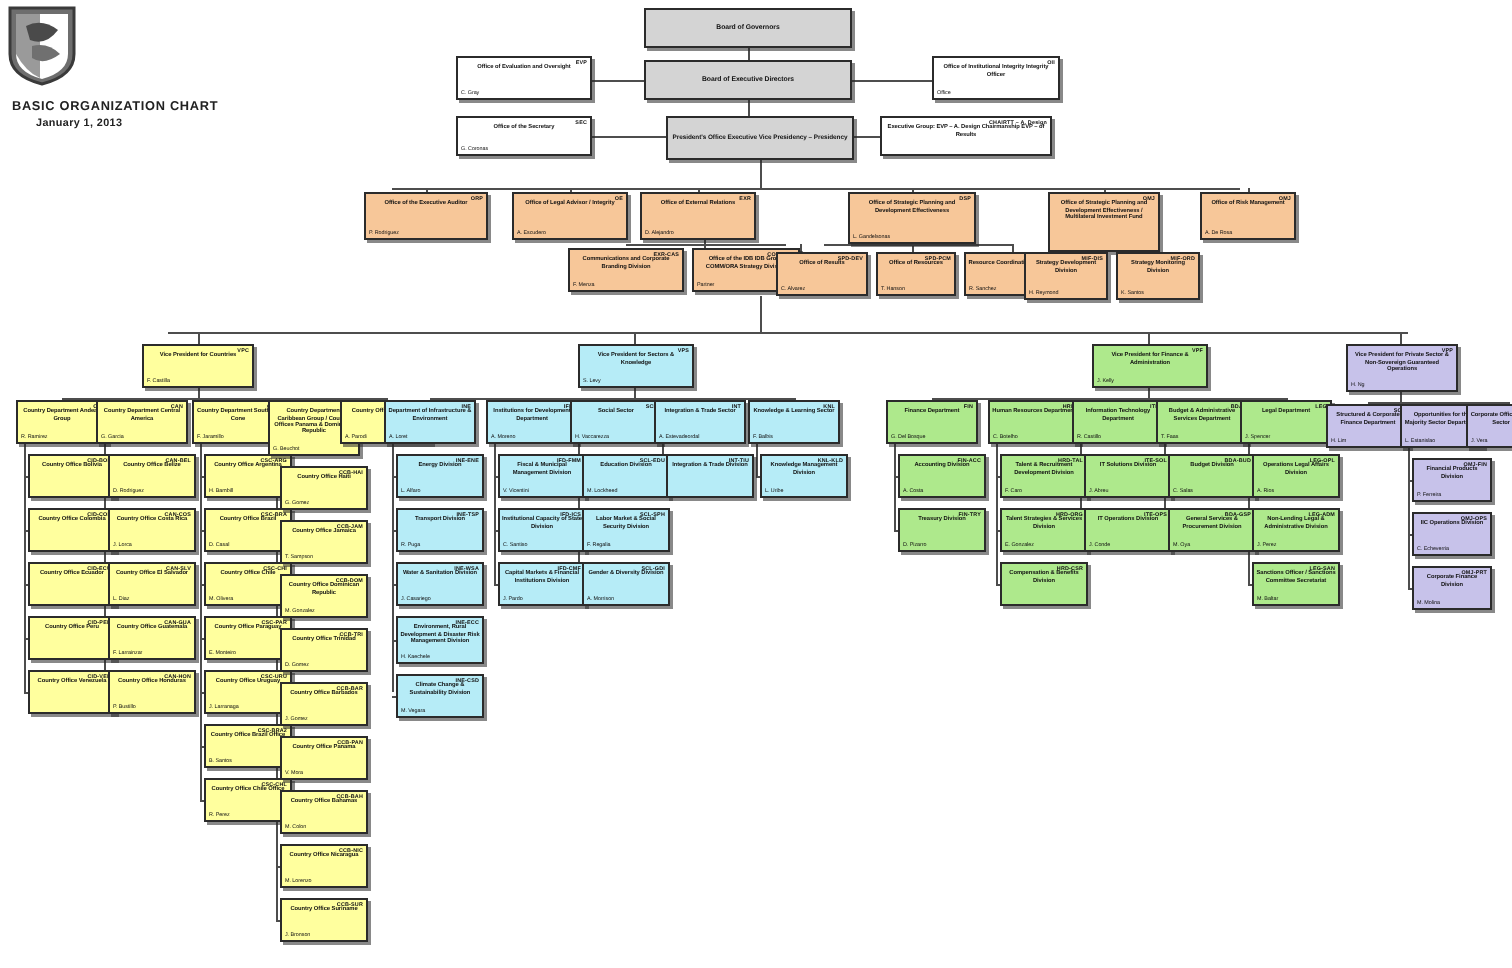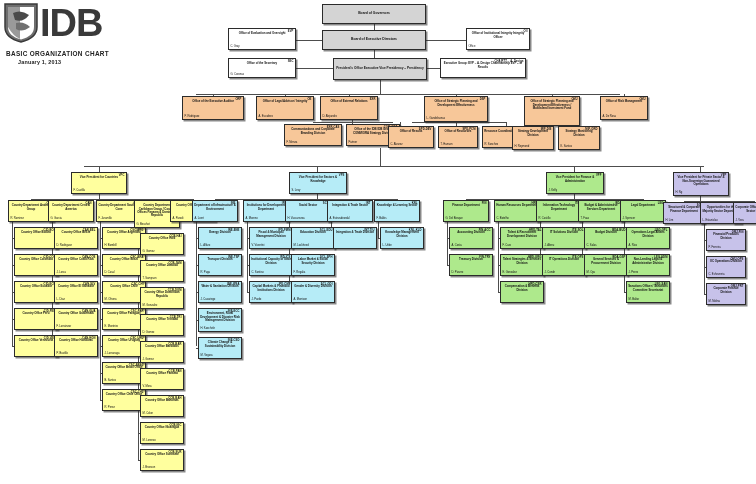--- a/index.html
+++ b/index.html
@@ -81,21 +81,20 @@
 
   <div class="logo-wrap">
     <div class="logo-row">
       <svg class="logo-shield" viewBox="0 0 34 40">
         <path d="M1 1 H33 V24 Q33 35 17 39 Q1 35 1 24 Z" fill="#6e6e6e" stroke="#3a3a3a" stroke-width="1.5"></path>
         <path d="M4 4 H30 V24 Q30 33 17 36.5 Q4 33 4 24 Z" fill="#ffffff"></path>
         <path d="M4 4 H16 V36 Q9 33 4 24 Z" fill="#9a9a9a"></path>
         <path d="M9 10 Q17 6 25 12 Q19 20 11 17 Z" fill="#4a4a4a"></path>
         <path d="M12 20 Q20 18 26 24 Q18 30 12 26 Z" fill="#707070"></path>
       </svg>
-      <span class="logo-text">IDB</span>
     </div>
   </div>
   <div class="chart-title">BASIC ORGANIZATION CHART</div>
   <div class="chart-date">January 1, 2013</div>
 
   <div id="lines">
       <div class="ln lnv" style="left: 374px; top: 24px; height: 6px;"></div>
       <div class="ln lnh" style="left: 296px; top: 40px; width: 26px;"></div>
       <div class="ln lnh" style="left: 426px; top: 40px; width: 40px;"></div>
       <div class="ln lnv" style="left: 374px; top: 50px; height: 8px;"></div>

